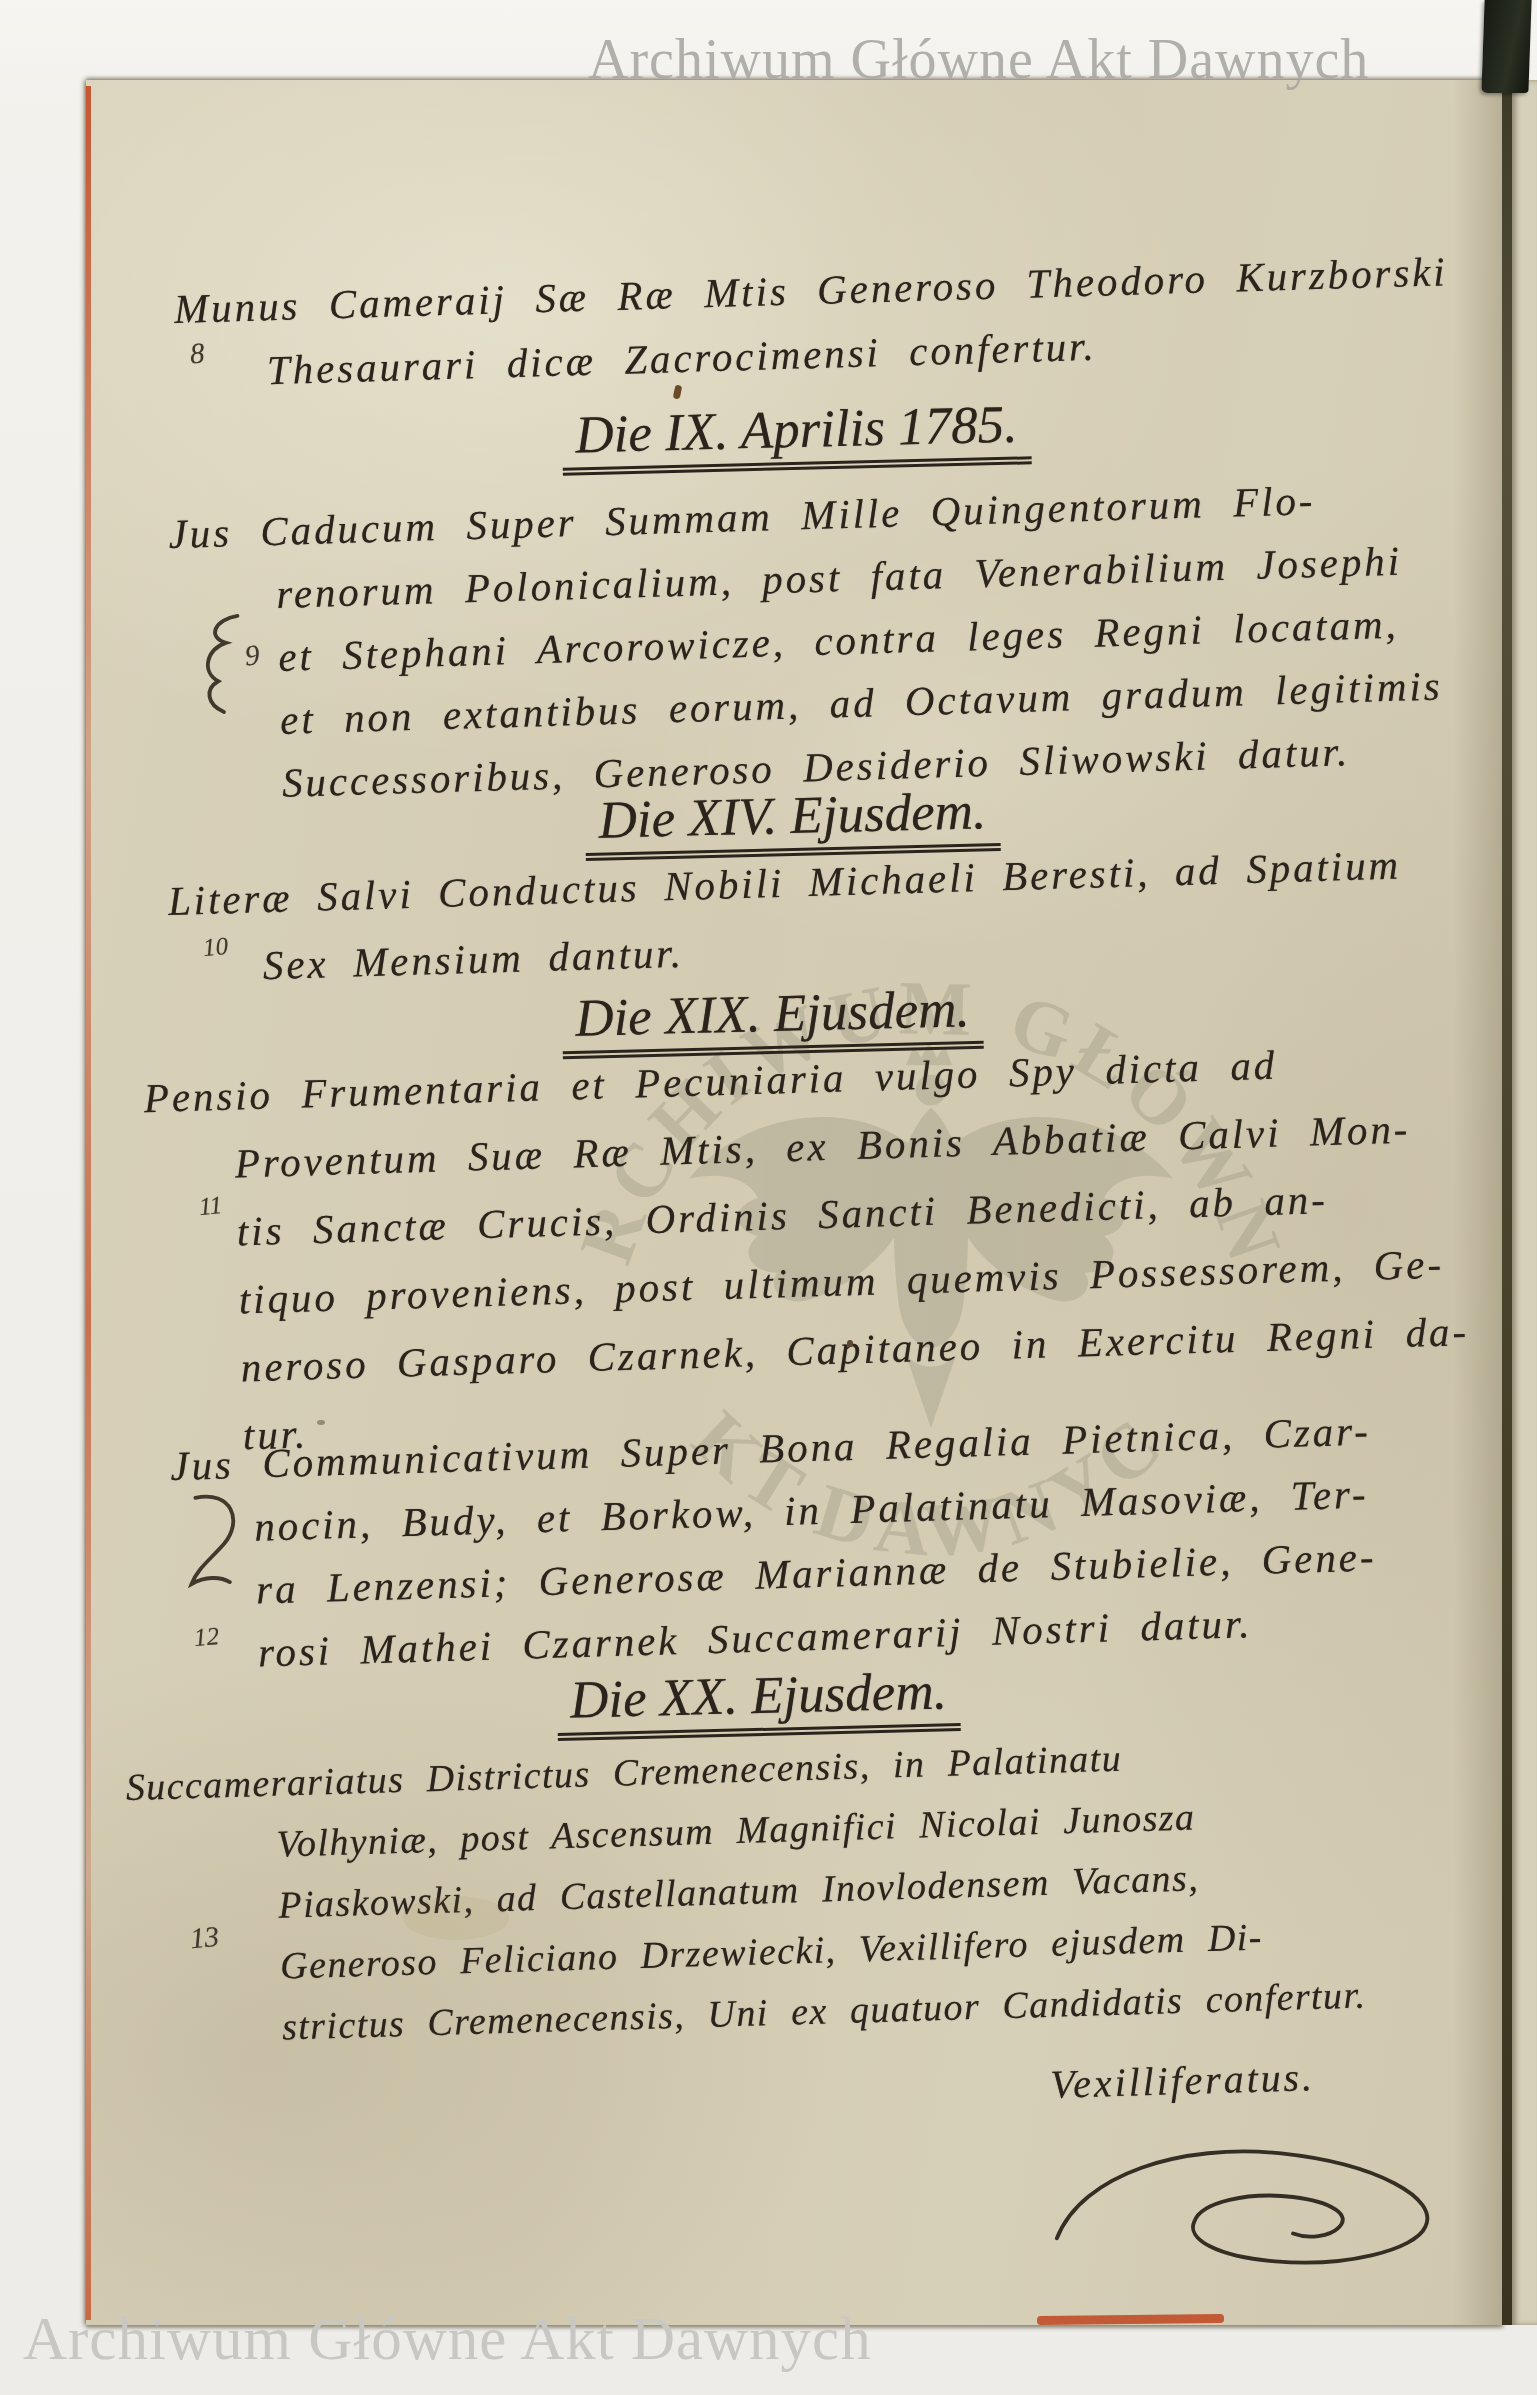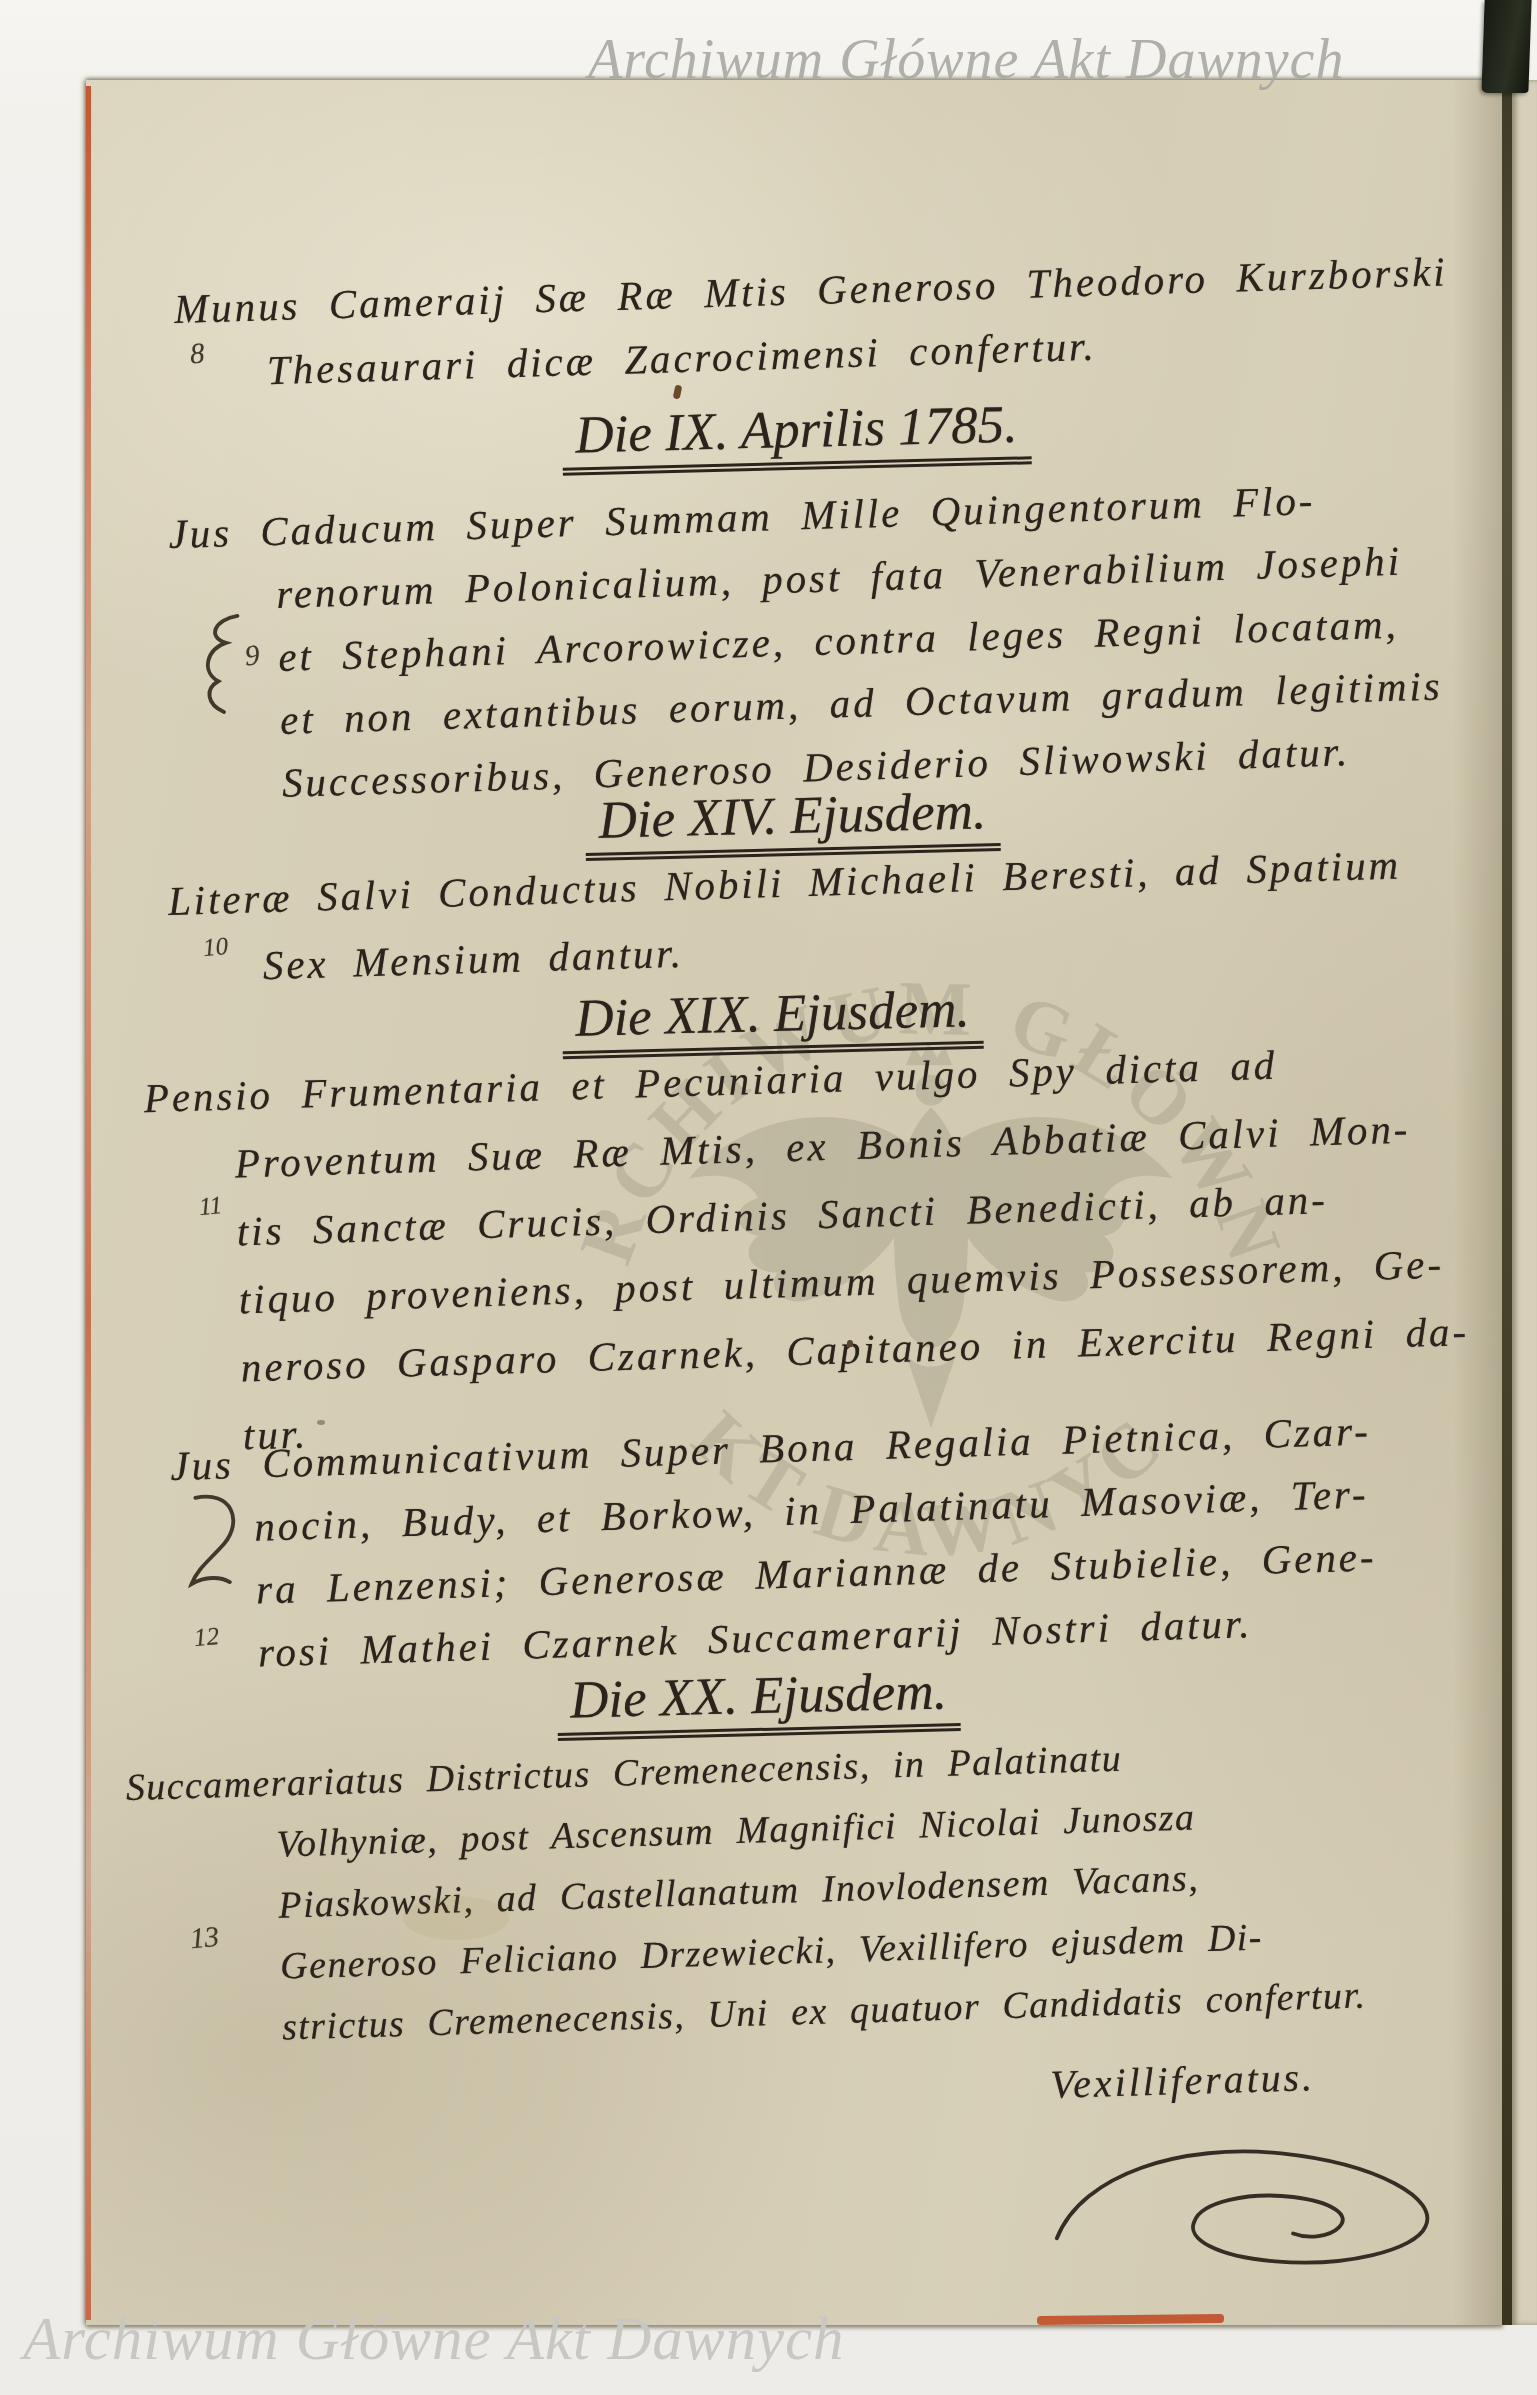--- a/index.html
+++ b/index.html
@@ -27,21 +27,21 @@
     background:#c14e28;transform:rotate(-.6deg);opacity:.9;}
   
   .gutter{position:absolute;left:1502px;top:80px;width:10.6px;height:2245px;
     background:linear-gradient(180deg,#3c3a26,#55503a 15%,#454028 60%,#38341f);}
   .next-page{position:absolute;left:1512px;top:80px;width:25px;height:2245px;background:#d6cfb9;
     box-shadow:inset 3.8px 0 5.8px rgba(70,60,35,.45);}
   .ribbon{position:absolute;left:1483px;top:0;width:47px;height:93px;
     background:linear-gradient(100deg,#161a12,#2b3023 60%,#12150e);transform:skewX(-2deg);
     border-radius:0 0 3.8px 5.8px;box-shadow:-1.9px 1.9px 3.8px rgba(0,0,0,.35);}
   
-  .wm{position:absolute;font-style:italic;white-space:nowrap;pointer-events:none;}
+  .wm{position:absolute;white-space:nowrap;pointer-events:none;}
   .wm-top{left:588px;top:27px;font-size:56px;color:#a7a6a1;opacity:.88;letter-spacing:1px;}
   .wm-bottom{left:23px;top:2304px;font-size:61px;color:#c8c7c3;letter-spacing:1px;}
   .stamp{position:absolute;left:432px;top:746px;pointer-events:none;}
   
   .hw{position:absolute;font-style:italic;color:#2b241c;white-space:nowrap;
     transform:rotate(-1.7deg);transform-origin:0 100%;
     text-shadow:0 0 1px rgba(43,36,28,.55);}
   .entry{font-size:41px;letter-spacing:2.9px;word-spacing:15.4px;}
   .ln{display:block;}
   .e8{left:91px;top:197px;line-height:64px;}

